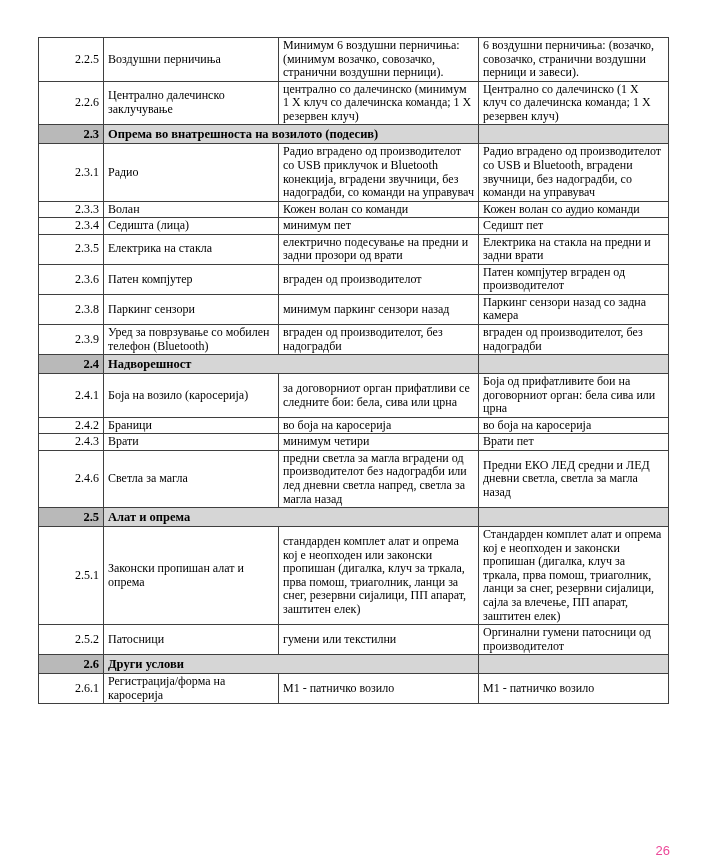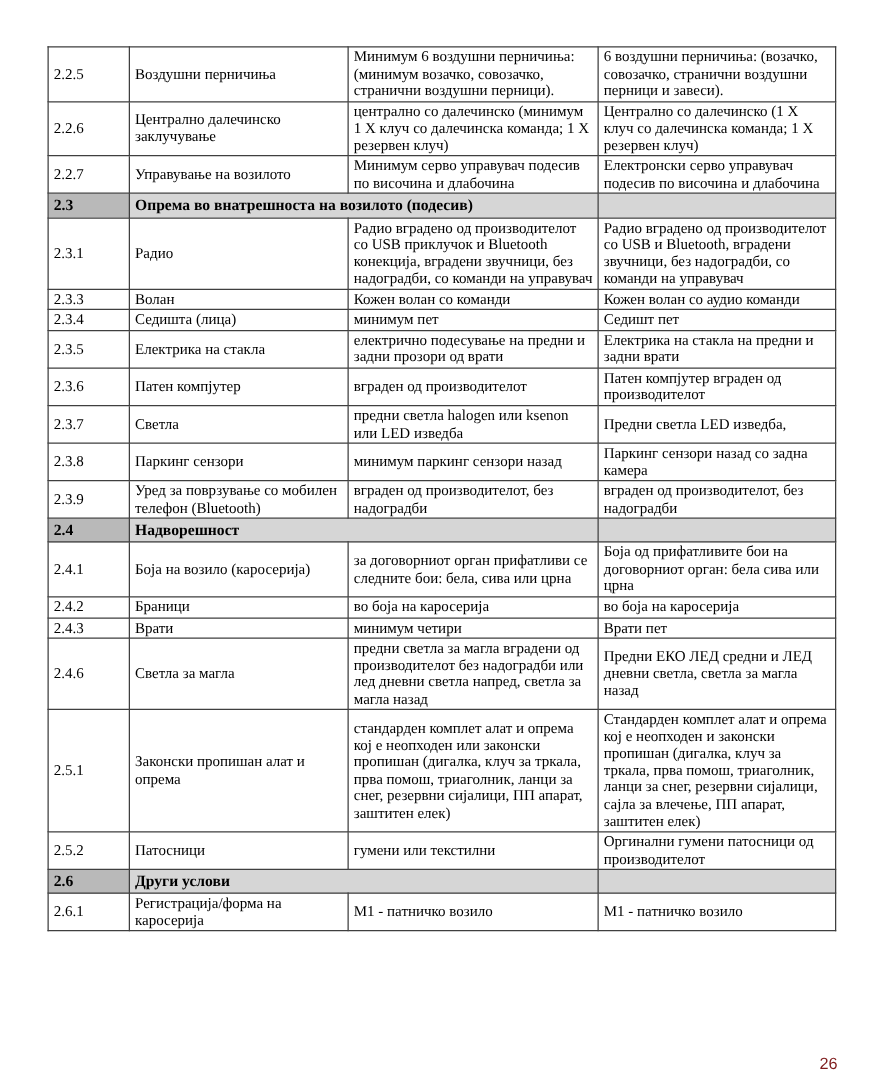--- a/index.html
+++ b/index.html
@@ -26,40 +26,40 @@
   }
   table.spec-table td {
     border: 1px solid var(--border, #3f3f3f);
     font-size: 12px;
     line-height: 1.13;
     padding: 1px 4px;
     vertical-align: middle;
     word-wrap: break-word;
   }
   td.num {
-    text-align: left;
+    text-align: right;
   }
   tr.section-row td {
     background: var(--section-title-bg, #d6d6d6);
     font-weight: bold;
     font-size: 12.5px;
     padding-top: 2px;
     padding-bottom: 2px;
     margin-top: 17px;
   }
   tr.section-row td.section-num {
     background: var(--section-number-bg, #b9b9b9);
   }
   .page-number {
     position: absolute;
     right: 36px;
     top: 843px;
     font-family: "Liberation Sans", sans-serif;
     font-size: 13px;
-    color: #7f1d1d;
+    color: #ec4899;
   }
 </style>
 </head>
 <body>
 
 <div class="page">
   <table class="spec-table">
     <colgroup>
       <col style="width:65px">
       <col style="width:175px">
@@ -71,26 +71,20 @@
           <td class="num">2.2.5</td>
           <td class="name">Воздушни перничиња</td>
           <td class="spec">Минимум 6 воздушни перничиња: (минимум возачко, совозачко, странични воздушни перници).</td>
           <td class="spec">6 воздушни перничиња: (возачко, совозачко, странични воздушни перници и завеси).</td>
         </tr>
         <tr>
           <td class="num">2.2.6</td>
           <td class="name">Централно далечинско заклучување</td>
           <td class="spec">централно со далечинско (минимум 1 Х клуч со далечинска команда; 1 Х резервен клуч)</td>
           <td class="spec">Централно со далечинско (1 Х клуч со далечинска команда; 1 Х резервен клуч)</td>
-        </tr>
-        <tr>
-          <td class="num">2.2.7</td>
-          <td class="name">Управување на возилото</td>
-          <td class="spec">Минимум серво управувач подесив по височина и длабочина</td>
-          <td class="spec">Електронски серво управувач подесив по височина и длабочина</td>
         </tr>
         <tr class="section-row">
           <td class="num section-num">2.3</td>
           <td class="section-title" colspan="2">Опрема во внатрешноста на возилото (подесив)</td>
           <td class="section-empty"></td>
         </tr>
         <tr>
           <td class="num">2.3.1</td>
           <td class="name">Радио</td>
           <td class="spec">Радио вградено од производителот со USB приклучок и Bluetooth конекција, вградени звучници, без надоградби, со команди на управувач</td>
@@ -112,26 +106,20 @@
           <td class="num">2.3.5</td>
           <td class="name">Електрика на стакла</td>
           <td class="spec">електрично подесување на предни и задни прозори од врати</td>
           <td class="spec">Електрика на стакла на предни и задни врати</td>
         </tr>
         <tr>
           <td class="num">2.3.6</td>
           <td class="name">Патен компјутер</td>
           <td class="spec">вграден од производителот</td>
           <td class="spec">Патен компјутер вграден од производителот</td>
-        </tr>
-        <tr>
-          <td class="num">2.3.7</td>
-          <td class="name">Светла</td>
-          <td class="spec">предни светла halogen или  ksenon или LED изведба</td>
-          <td class="spec">Предни светла LED изведба,</td>
         </tr>
         <tr>
           <td class="num">2.3.8</td>
           <td class="name">Паркинг сензори</td>
           <td class="spec">минимум паркинг сензори назад</td>
           <td class="spec">Паркинг сензори назад со задна камера</td>
         </tr>
         <tr>
           <td class="num">2.3.9</td>
           <td class="name">Уред за поврзување со мобилен телефон (Bluetooth)</td>
@@ -160,20 +148,25 @@
           <td class="name">Врати</td>
           <td class="spec">минимум четири</td>
           <td class="spec">Врати пет</td>
         </tr>
         <tr>
           <td class="num">2.4.6</td>
           <td class="name">Светла за магла</td>
           <td class="spec">предни светла за магла вградени од производителот без надоградби или лед дневни светла напред, светла за магла назад</td>
           <td class="spec">Предни ЕКО ЛЕД средни и ЛЕД дневни светла, светла за магла назад</td>
         </tr>
+        <tr class="section-row">
+          <td class="num section-num">2.5</td>
+          <td class="section-title" colspan="2">Алат и опрема</td>
+          <td class="section-empty"></td>
+        </tr>
         <tr>
           <td class="num">2.5.1</td>
           <td class="name">Законски пропишан алат и опрема</td>
           <td class="spec">стандарден комплет алат и опрема кој е неопходен или законски пропишан (дигалка, клуч за тркала, прва помош, триаголник, ланци за снег, резервни сијалици, ПП апарат, заштитен елек)</td>
           <td class="spec">Стандарден комплет алат и опрема кој е неопходен и законски пропишан (дигалка, клуч за тркала, прва помош, триаголник, ланци за снег, резервни сијалици, сајла за влечење, ПП апарат, заштитен елек)</td>
         </tr>
         <tr>
           <td class="num">2.5.2</td>
           <td class="name">Патосници</td>
           <td class="spec">гумени или текстилни</td>

